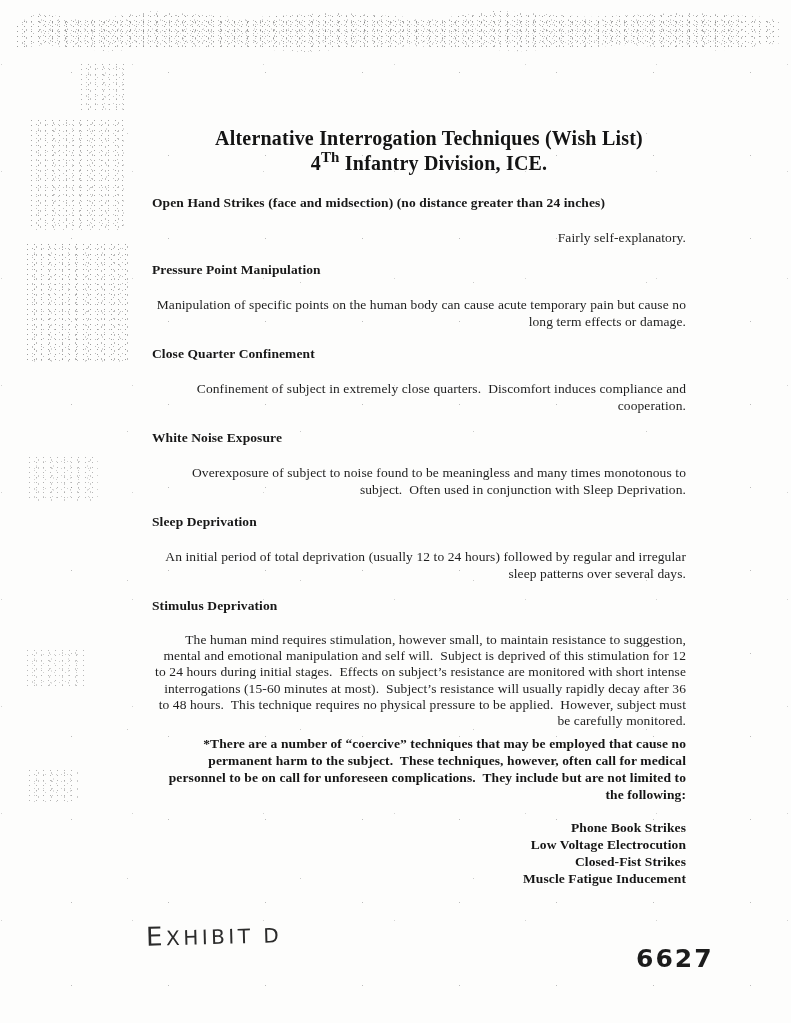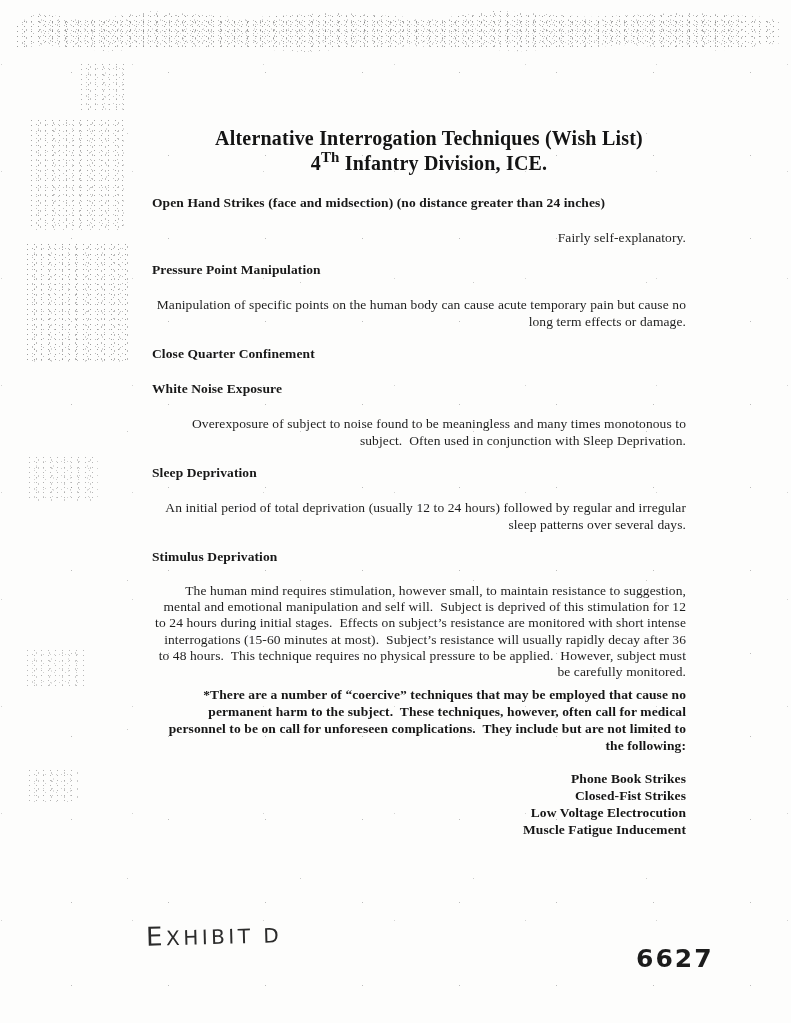--- a/index.html
+++ b/index.html
@@ -103,36 +103,37 @@
       <div><span>4</span><sup>Th</sup><span> Infantry Division, ICE.</span></div>
     </div>
 
     <h2 class="h">Open Hand Strikes (face and midsection) (no distance greater than 24 inches)</h2>
     <p class="p">Fairly self-explanatory.</p>
 
     <h2 class="h">Pressure Point Manipulation</h2>
     <p class="p">Manipulation of specific points on the human body can cause acute temporary pain but cause no long term effects or damage.</p>
 
     <h2 class="h">Close Quarter Confinement</h2>
+    <p class="p">Confinement of subject in extremely close quarters.  Discomfort induces compliance and cooperation.</p>
 
     <h2 class="h">White Noise Exposure</h2>
     <p class="p">Overexposure of subject to noise found to be meaningless and many times monotonous to subject.  Often used in conjunction with Sleep Deprivation.</p>
 
     <h2 class="h">Sleep Deprivation</h2>
     <p class="p">An initial period of total deprivation (usually 12 to 24 hours) followed by regular and irregular sleep patterns over several days.</p>
 
     <h2 class="h">Stimulus Deprivation</h2>
     <p class="p p-long">The human mind requires stimulation, however small, to maintain resistance to suggestion, mental and emotional manipulation and self will.  Subject is deprived of this stimulation for 12 to 24 hours during initial stages.  Effects on subject’s resistance are monitored with short intense interrogations (15-60 minutes at most).  Subject’s resistance will usually rapidly decay after 36 to 48 hours.  This technique requires no physical pressure to be applied.  However, subject must be carefully monitored.</p>
 
     <p class="p note">*There are a number of “coercive” techniques that may be employed that cause no permanent harm to the subject.  These techniques, however, often call for medical personnel to be on call for unforeseen complications.  They include but are not limited to the following:</p>
 
     <div class="tlist">
       <div class="li">Phone Book Strikes</div>
+      <div class="li">Low Voltage Electrocution</div>
       <div class="li">Closed-Fist Strikes</div>
-      <div class="li">Low Voltage Electrocution</div>
       <div class="li">Muscle Fatigue Inducement</div>
     </div>
 
   </div>
 
   <div class="exhibit">EXHIBIT D</div>
   <div class="stamp">6627</div>
 
 </div>
 

